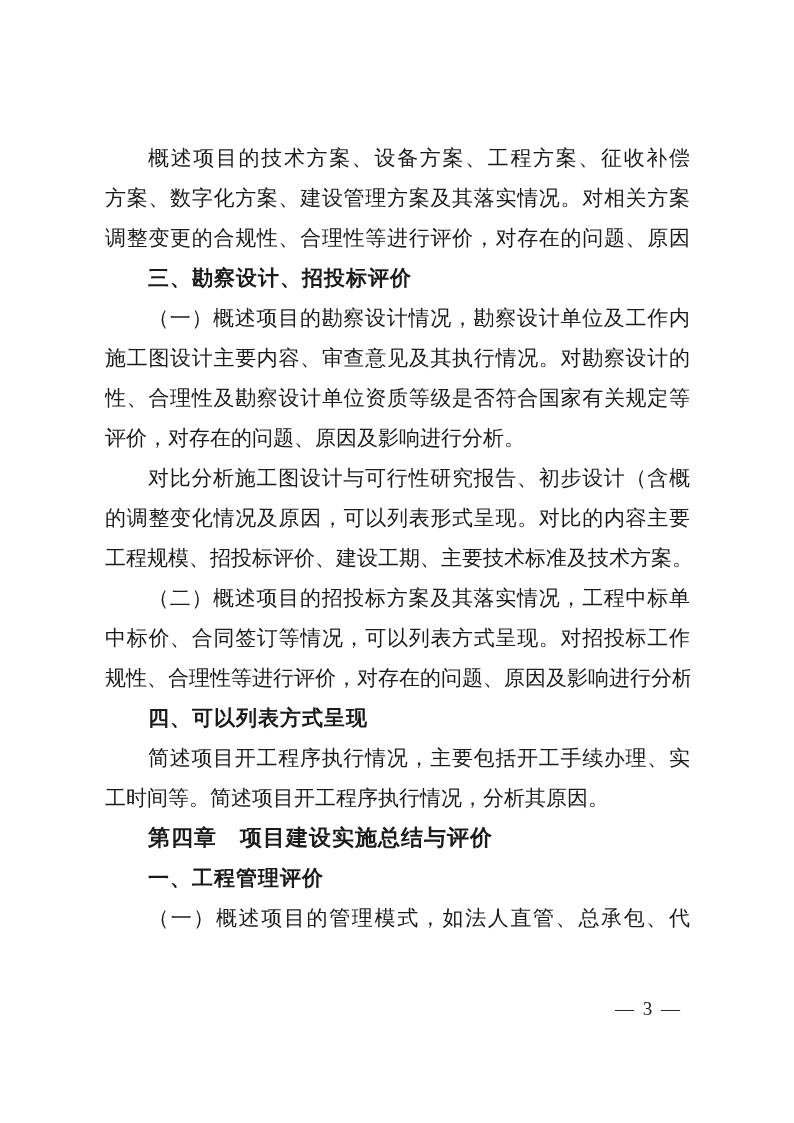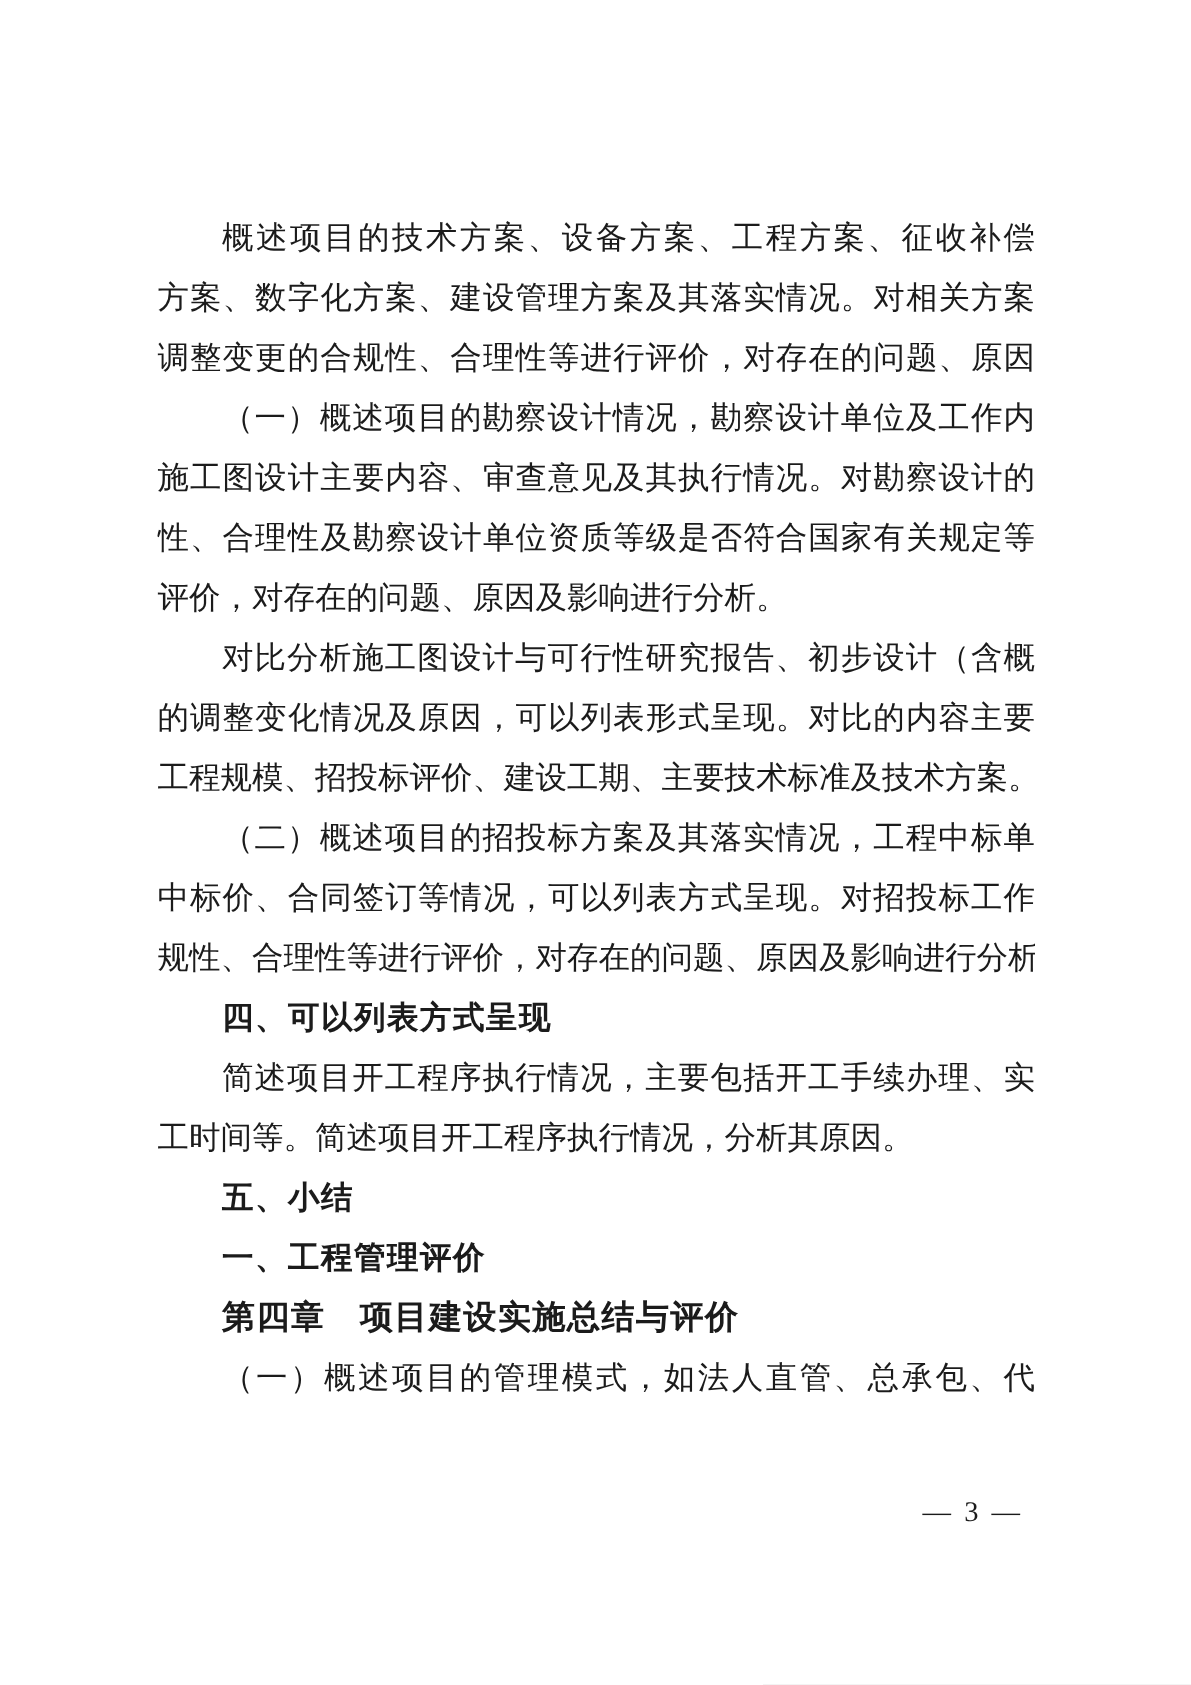--- a/index.html
+++ b/index.html
@@ -55,20 +55,23 @@
 </head>
 <body>
 
 <div class="page">
   <div class="content">
       <div class="block body">
         <div class="line first fill">概述项目的技术方案、设备方案、工程方案、征收补偿（安置）</div>
         <div class="line fill">方案、数字化方案、建设管理方案及其落实情况。对相关方案及其</div>
         <div class="line fill">调整变更的合规性、合理性等进行评价，对存在的问题、原因及影</div>
       </div>
+      <div class="block heading">
+        <div class="line first">三、勘察设计、招投标评价</div>
+      </div>
       <div class="block body">
         <div class="line first fill">（一）概述项目的勘察设计情况，勘察设计单位及工作内容，</div>
         <div class="line fill">施工图设计主要内容、审查意见及其执行情况。对勘察设计的合规</div>
         <div class="line fill">性、合理性及勘察设计单位资质等级是否符合国家有关规定等进行</div>
         <div class="line">评价，对存在的问题、原因及影响进行分析。</div>
       </div>
       <div class="block body">
         <div class="line first fill">对比分析施工图设计与可行性研究报告、初步设计（含概算）</div>
         <div class="line fill">的调整变化情况及原因，可以列表形式呈现。对比的内容主要包括：</div>
         <div class="line">工程规模、招投标评价、建设工期、主要技术标准及技术方案。</div>
@@ -78,27 +81,24 @@
         <div class="line fill">中标价、合同签订等情况，可以列表方式呈现。对招投标工作的合</div>
         <div class="line">规性、合理性等进行评价，对存在的问题、原因及影响进行分析。</div>
       </div>
       <div class="block heading">
         <div class="line first">四、可以列表方式呈现</div>
       </div>
       <div class="block body">
         <div class="line first fill">简述项目开工程序执行情况，主要包括开工手续办理、实际开</div>
         <div class="line">工时间等。简述项目开工程序执行情况，分析其原因。</div>
       </div>
-      <div class="block heading">
-        <div class="line first">五、小结</div>
+      <div class="block chapter">
+        <div class="line first">第四章　项目建设实施总结与评价</div>
       </div>
       <div class="block heading">
         <div class="line first">一、工程管理评价</div>
-      </div>
-      <div class="block chapter">
-        <div class="line first">第四章　项目建设实施总结与评价</div>
       </div>
       <div class="block body">
         <div class="line first fill">（一）概述项目的管理模式，如法人直管、总承包、代建、政</div>
       </div>
     </div>
   <div class="footer">— 3 —</div>
 </div>
 
 </body></html>

